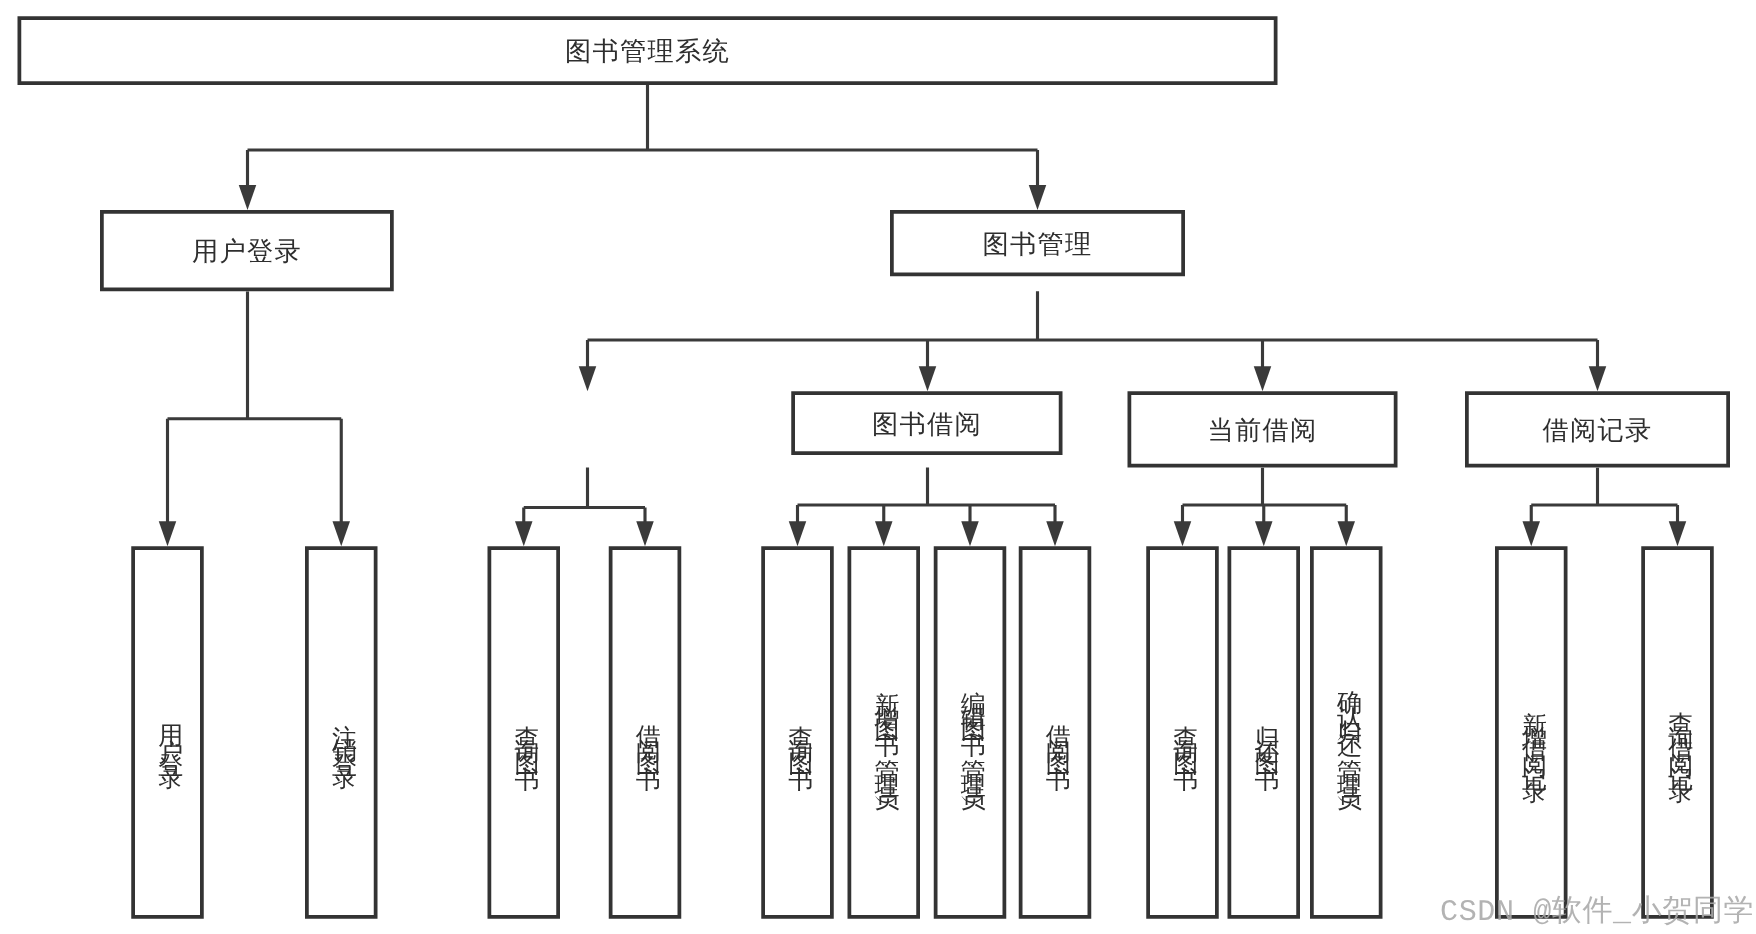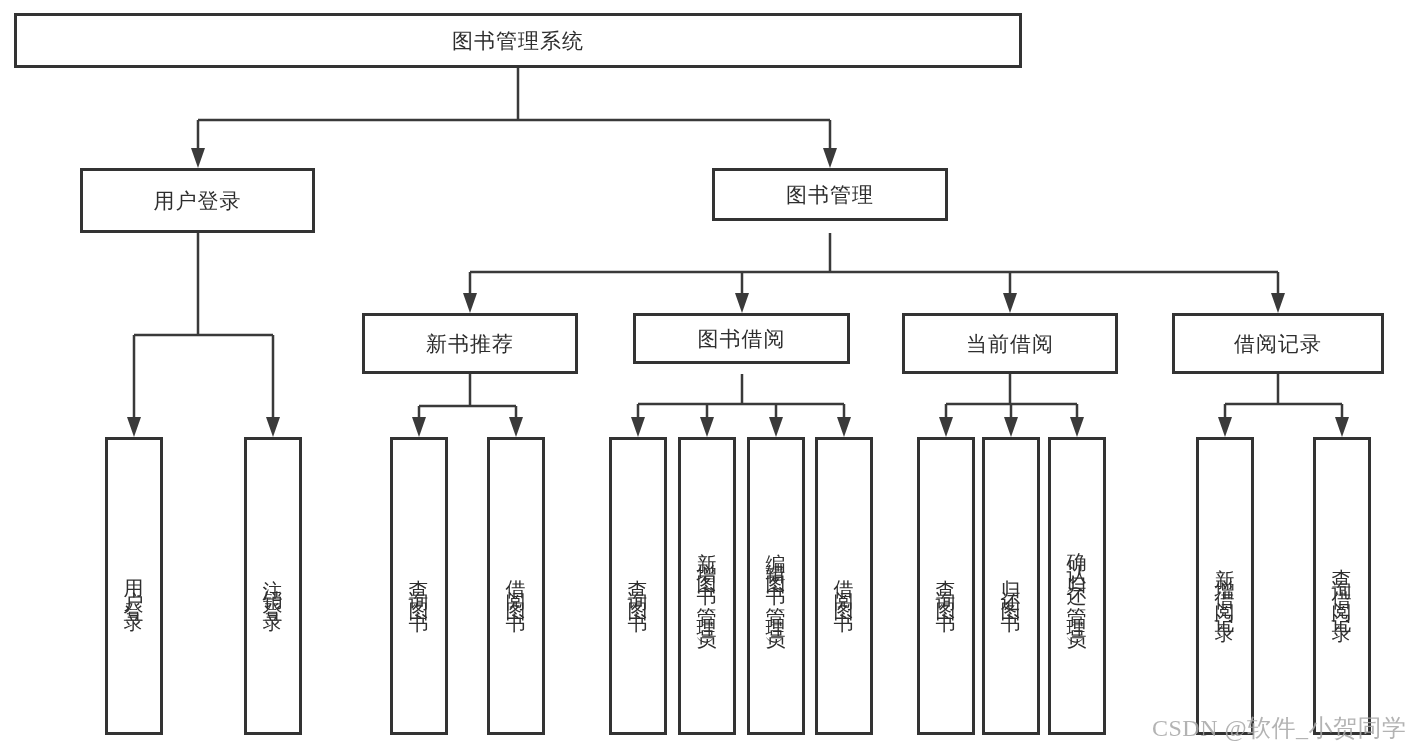--- a/index.html
+++ b/index.html
@@ -7,21 +7,21 @@
     --border:#333333;
     --text:#2e2e2e;
     --background:#ffffff;
     --watermark:#a9a9a9;
   }
   html,body{margin:0;padding:0;background:var(--background);}
   .stage{
     position:relative;
     width:1405px;height:747px;
     background:var(--background);
-    font-family:Liberation Serif, serif;
+    font-family:Liberation Mono, monospace;
     color:var(--text);
     overflow:hidden;
   }
   .connectors{position:absolute;left:0;top:0;z-index:1;}
   .connectors path{stroke:var(--line);stroke-width:2.5;fill:none;}
   .connectors polygon{fill:var(--line);stroke:none;}
   .box{
     position:absolute;z-index:2;
     box-sizing:border-box;
     border:3px solid var(--border);
@@ -89,23 +89,20 @@
     <span class="h-label">图书管理系统</span>
   </div>
 
   <div class="box" style="left:80px;top:168px;width:235px;height:65px">
     <span class="h-label">用户登录</span>
   </div>
   <div class="box" style="left:712px;top:168px;width:236px;height:53px">
     <span class="h-label">图书管理</span>
   </div>
 
-  <div class="box" style="left:362px;top:313px;width:216px;height:61px">
-    <span class="h-label">新书推荐</span>
-  </div>
   <div class="box" style="left:633px;top:313px;width:217px;height:51px">
     <span class="h-label">图书借阅</span>
   </div>
   <div class="box" style="left:902px;top:313px;width:216px;height:61px">
     <span class="h-label">当前借阅</span>
   </div>
   <div class="box" style="left:1172px;top:313px;width:212px;height:61px">
     <span class="h-label">借阅记录</span>
   </div>
 

